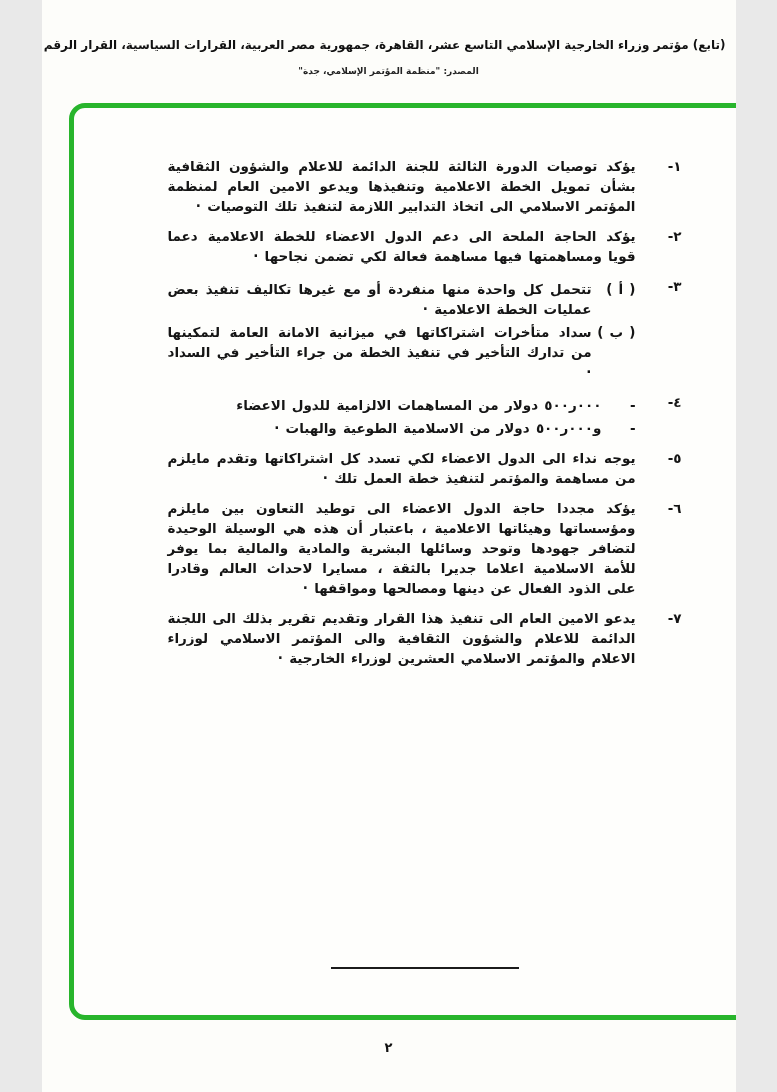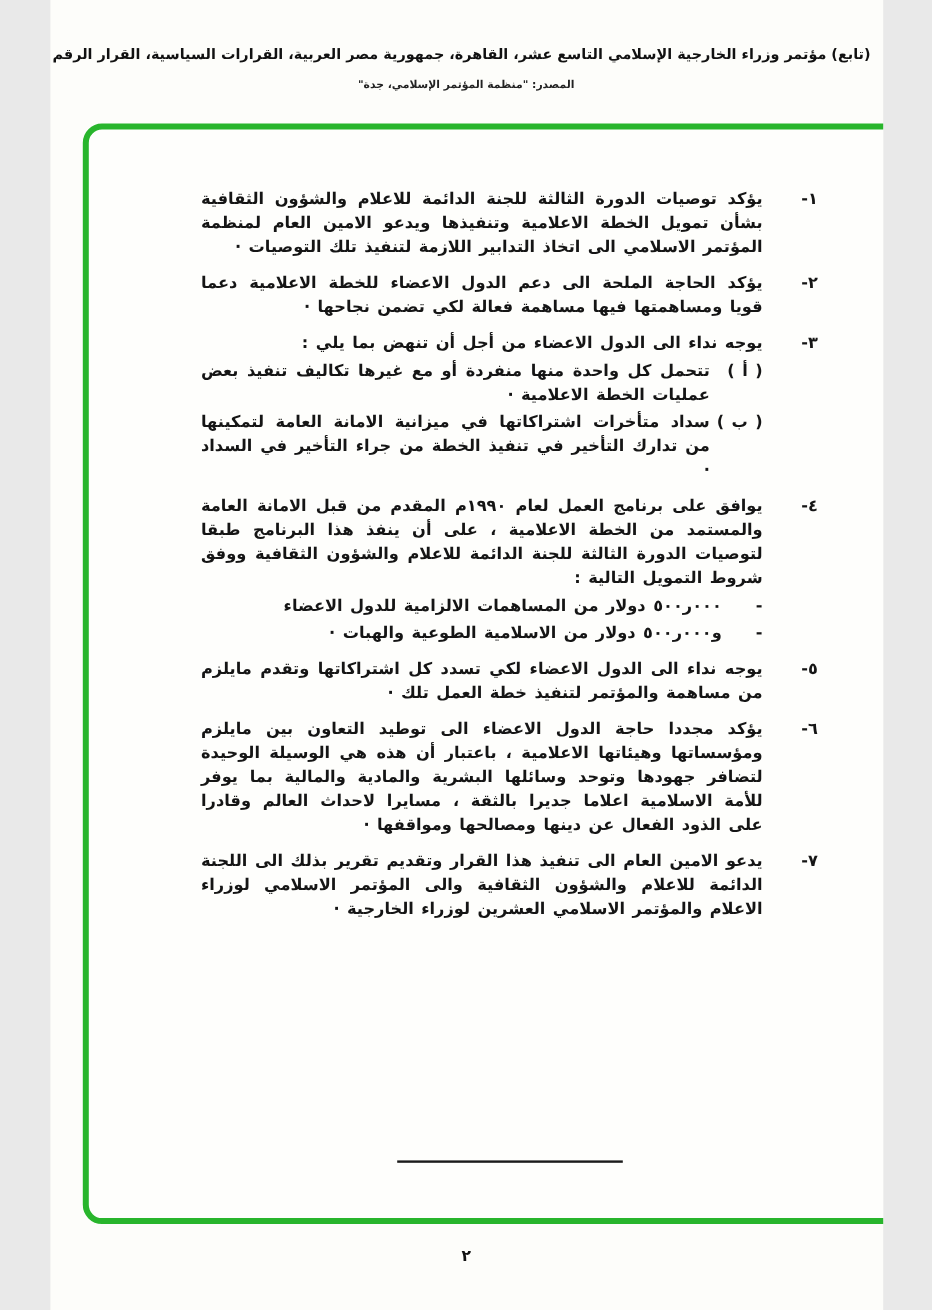--- a/index.html
+++ b/index.html
@@ -87,36 +87,34 @@
       </div>
 
       <div class="item">
         <div class="num">٢-</div>
         <div class="itext">يؤكد الحاجة الملحة الى دعم الدول الاعضاء للخطة الاعلامية دعما قويا ومساهمتها فيها مساهمة فعالة لكي تضمن نجاحها ·</div>
       </div>
 
       <div class="item">
         <div class="num">٣-</div>
         <div class="itext">
-          <div>يوجه نداء الى الدول الاعضاء من أجل أن تنهض بما يلي :</div>
           <div class="sub">
             <div class="sub-label">( أ )</div>
             <div class="sub-text">تتحمل كل واحدة منها منفردة أو مع غيرها تكاليف تنفيذ بعض عمليات الخطة الاعلامية ·</div>
           </div>
           <div class="sub">
             <div class="sub-label">( ب )</div>
             <div class="sub-text">سداد متأخرات اشتراكاتها في ميزانية الامانة العامة لتمكينها من تدارك التأخير في تنفيذ الخطة من جراء التأخير في السداد ·</div>
           </div>
         </div>
       </div>
 
       <div class="item">
         <div class="num">٤-</div>
         <div class="itext">
-          <div>يوافق على برنامج العمل لعام ١٩٩٠م المقدم من قبل الامانة العامة والمستمد من الخطة الاعلامية ، على أن ينفذ هذا البرنامج طبقا لتوصيات الدورة الثالثة للجنة الدائمة للاعلام والشؤون الثقافية ووفق شروط التمويل التالية :</div>
           <div class="bullet">
             <div class="b-dash">-</div>
             <div class="b-body"><span></span><span class="b-amount">٥٠٠ر٠٠٠</span> <span>دولار من المساهمات الالزامية للدول الاعضاء</span></div>
           </div>
           <div class="bullet">
             <div class="b-dash">-</div>
             <div class="b-body"><span>و</span><span class="b-amount">٥٠٠ر٠٠٠</span> <span>دولار من الاسلامية الطوعية والهبات ·</span></div>
           </div>
         </div>
       </div>

